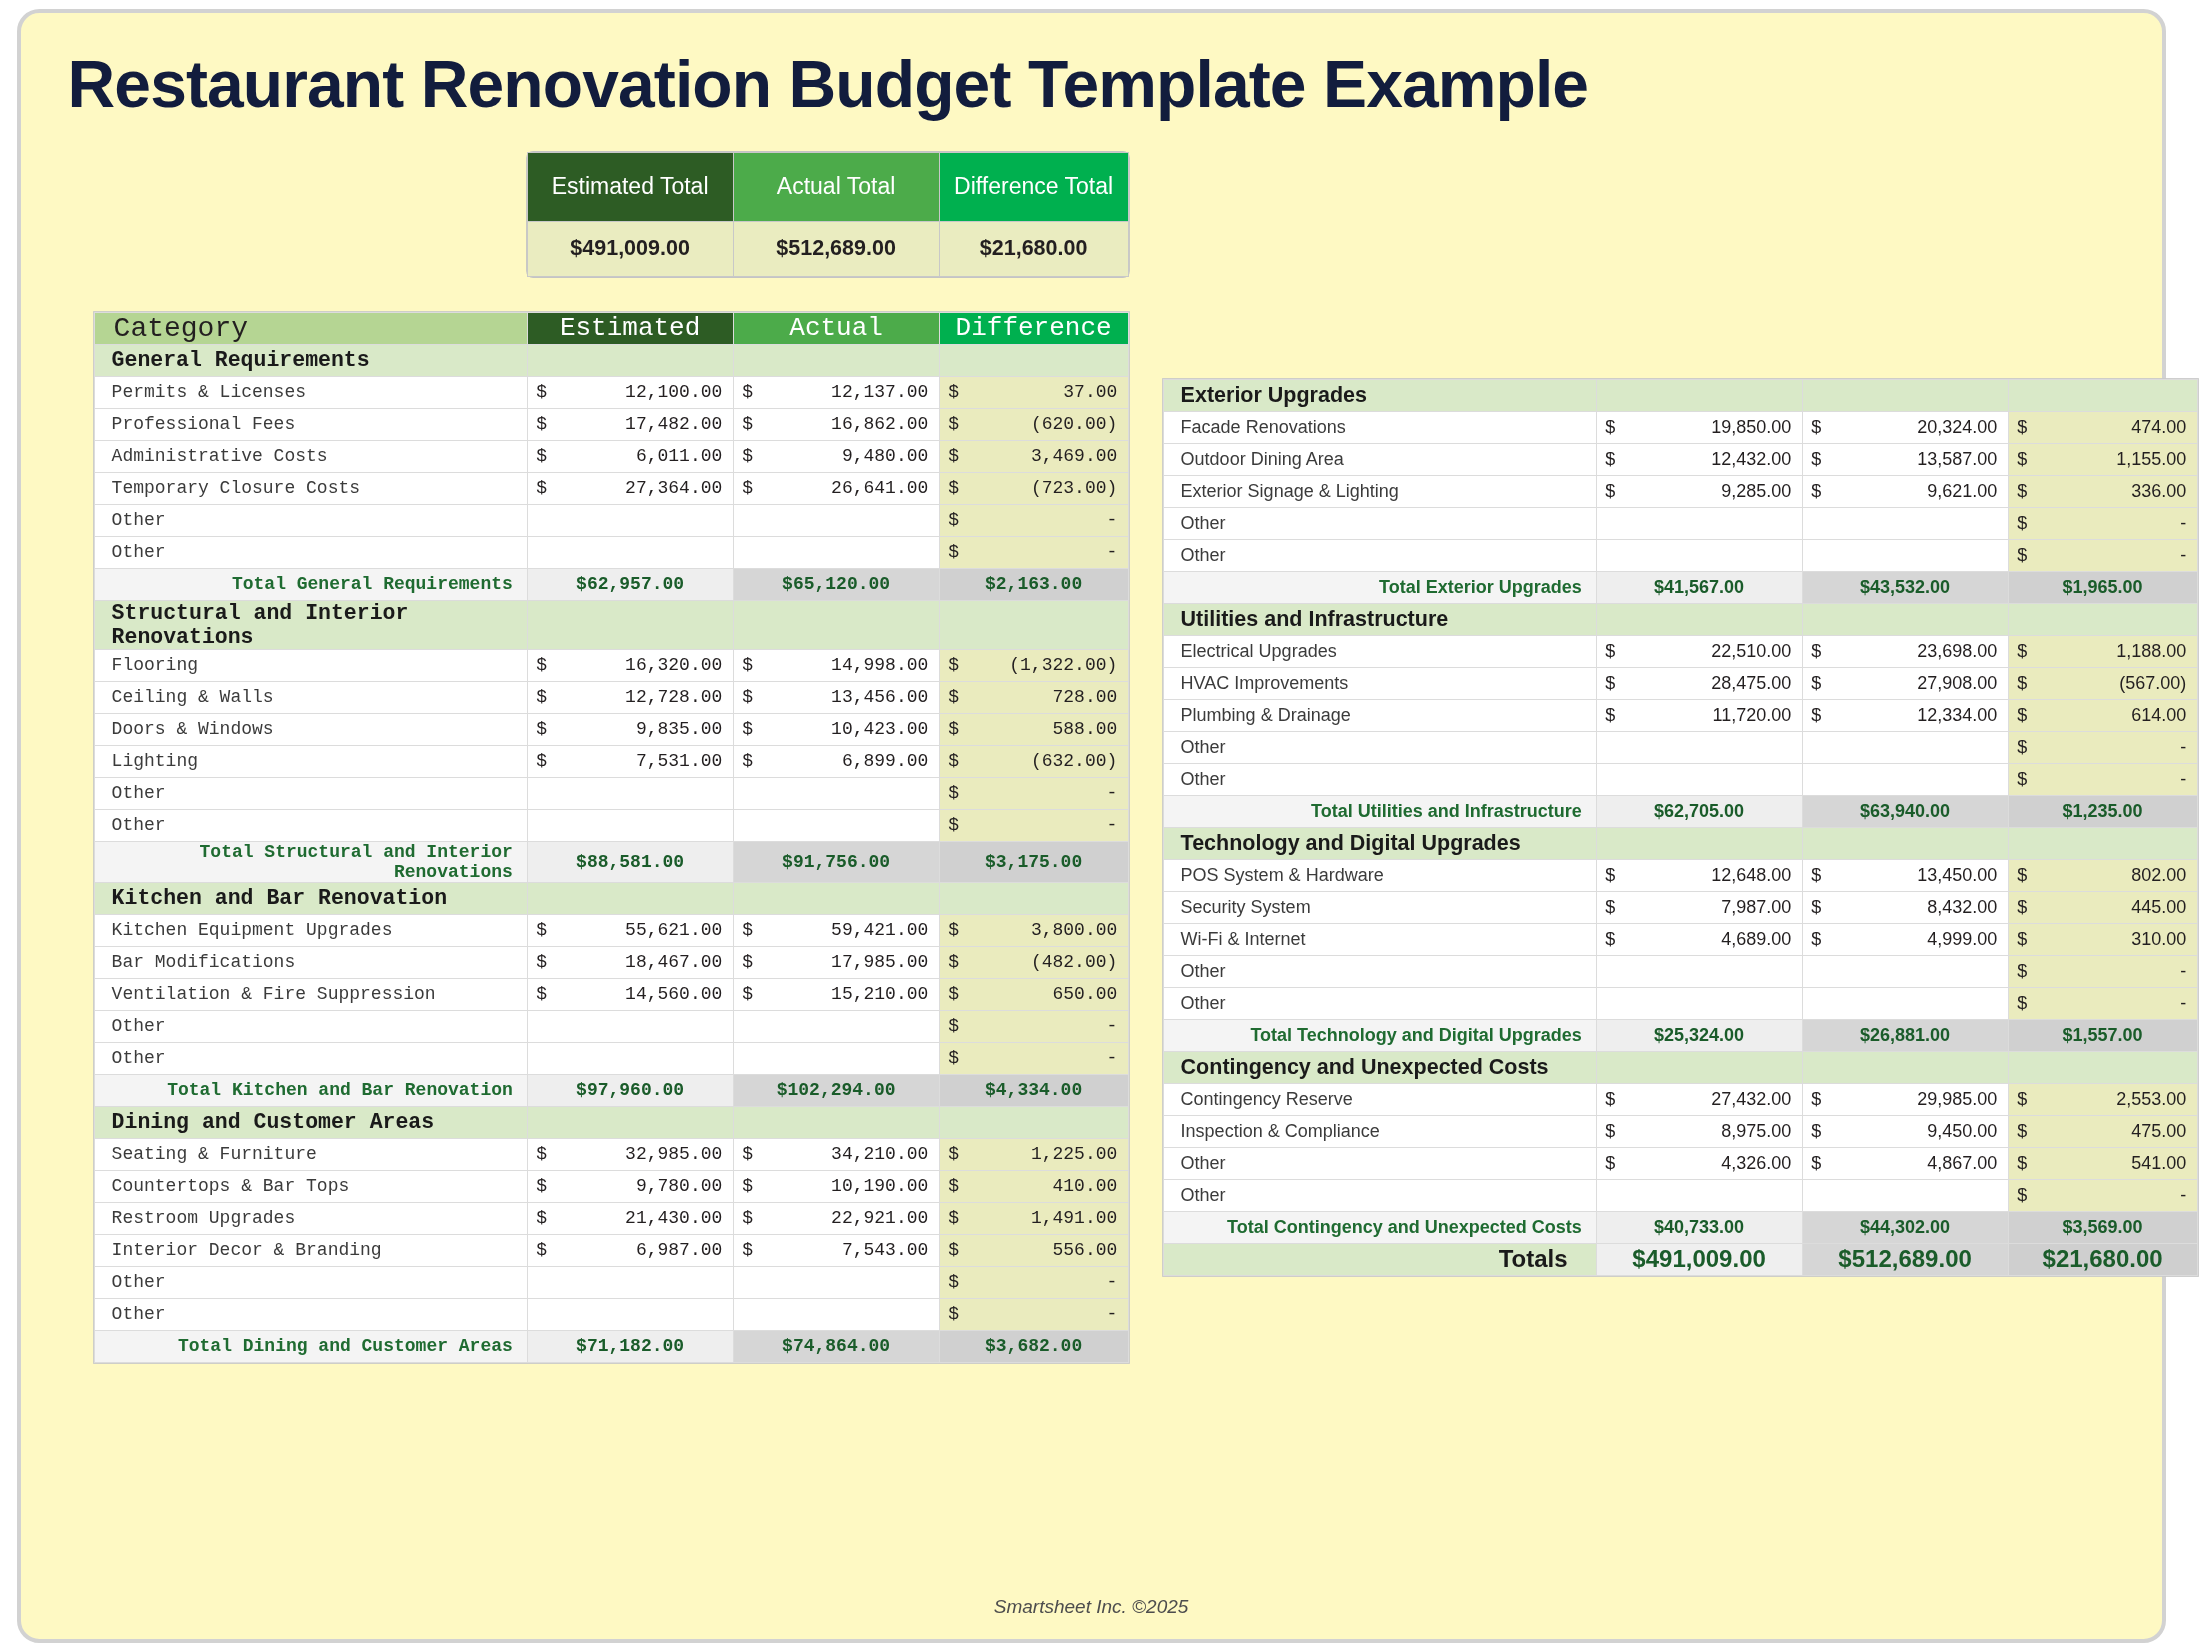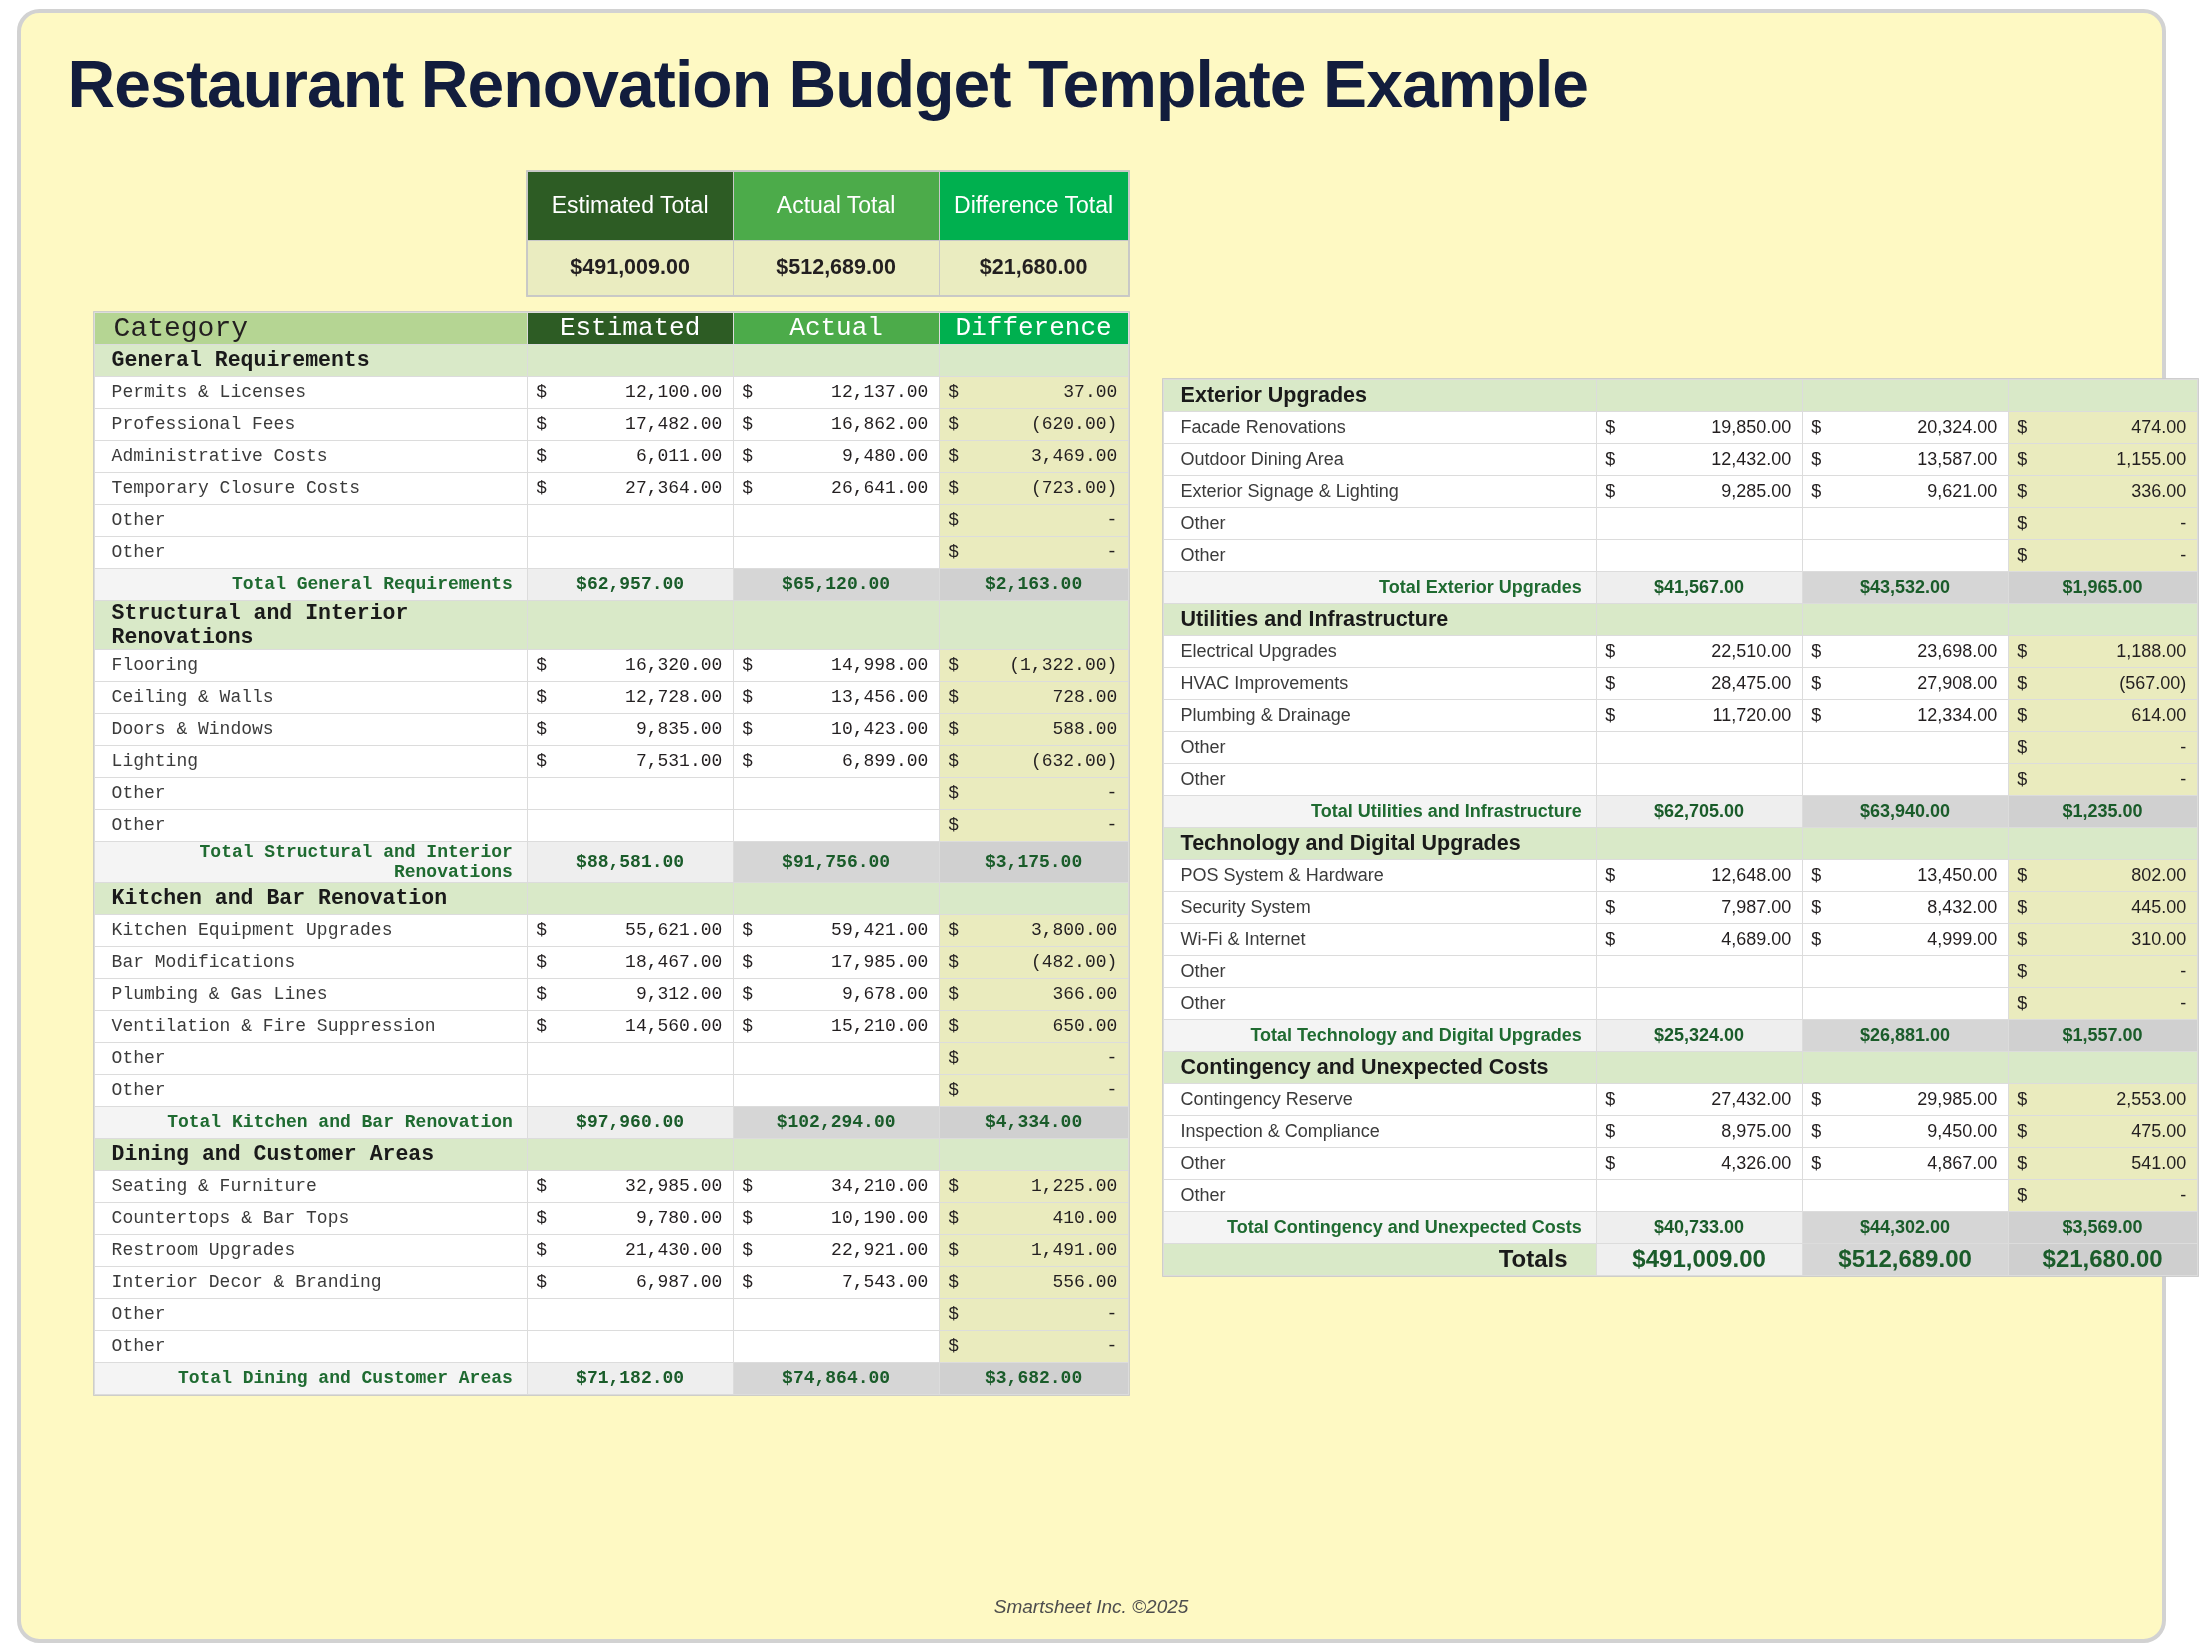--- a/index.html
+++ b/index.html
@@ -32,23 +32,24 @@
     white-space: nowrap;
   }
 
   
   table { border-collapse: collapse; table-layout: fixed; }
   td { font-size: 17px; color: #231f20; vertical-align: middle; }
 
   
   .summary-table {
     position: absolute;
-    left: 506px; top: 158px;
+    left: 506px; top: 139px;
     width: 602px;
     box-shadow: 0 0 0 0.9px #c4c4c4;
+    border-radius: 6px;
   }
   .summary-table td { border: 0.9px solid #c8c8c8; }
   .sum-h {
     height: 69px;
     text-align: center;
     font-size: 23px;
     color: #ffffff;
     font-weight: normal;
     line-height: 1.12;
     padding: 0 5.2px;
@@ -309,26 +310,20 @@
           <td class="money"><span class="cur">$</span>59,421.00</td>
           <td class="money diff"><span class="cur">$</span>3,800.00</td>
         </tr>
         <tr>
           <td class="item-label">Bar Modifications</td>
           <td class="money"><span class="cur">$</span>18,467.00</td>
           <td class="money"><span class="cur">$</span>17,985.00</td>
           <td class="money diff"><span class="cur">$</span>(482.00)</td>
         </tr>
         <tr>
-          <td class="item-label">Plumbing &amp; Gas Lines</td>
-          <td class="money"><span class="cur">$</span>9,312.00</td>
-          <td class="money"><span class="cur">$</span>9,678.00</td>
-          <td class="money diff"><span class="cur">$</span>366.00</td>
-        </tr>
-        <tr>
           <td class="item-label">Ventilation &amp; Fire Suppression</td>
           <td class="money"><span class="cur">$</span>14,560.00</td>
           <td class="money"><span class="cur">$</span>15,210.00</td>
           <td class="money diff"><span class="cur">$</span>650.00</td>
         </tr>
         <tr>
           <td class="item-label">Other</td>
           <td class="money"></td>
           <td class="money"></td>
           <td class="money diff"><span class="cur">$</span>-</td>

